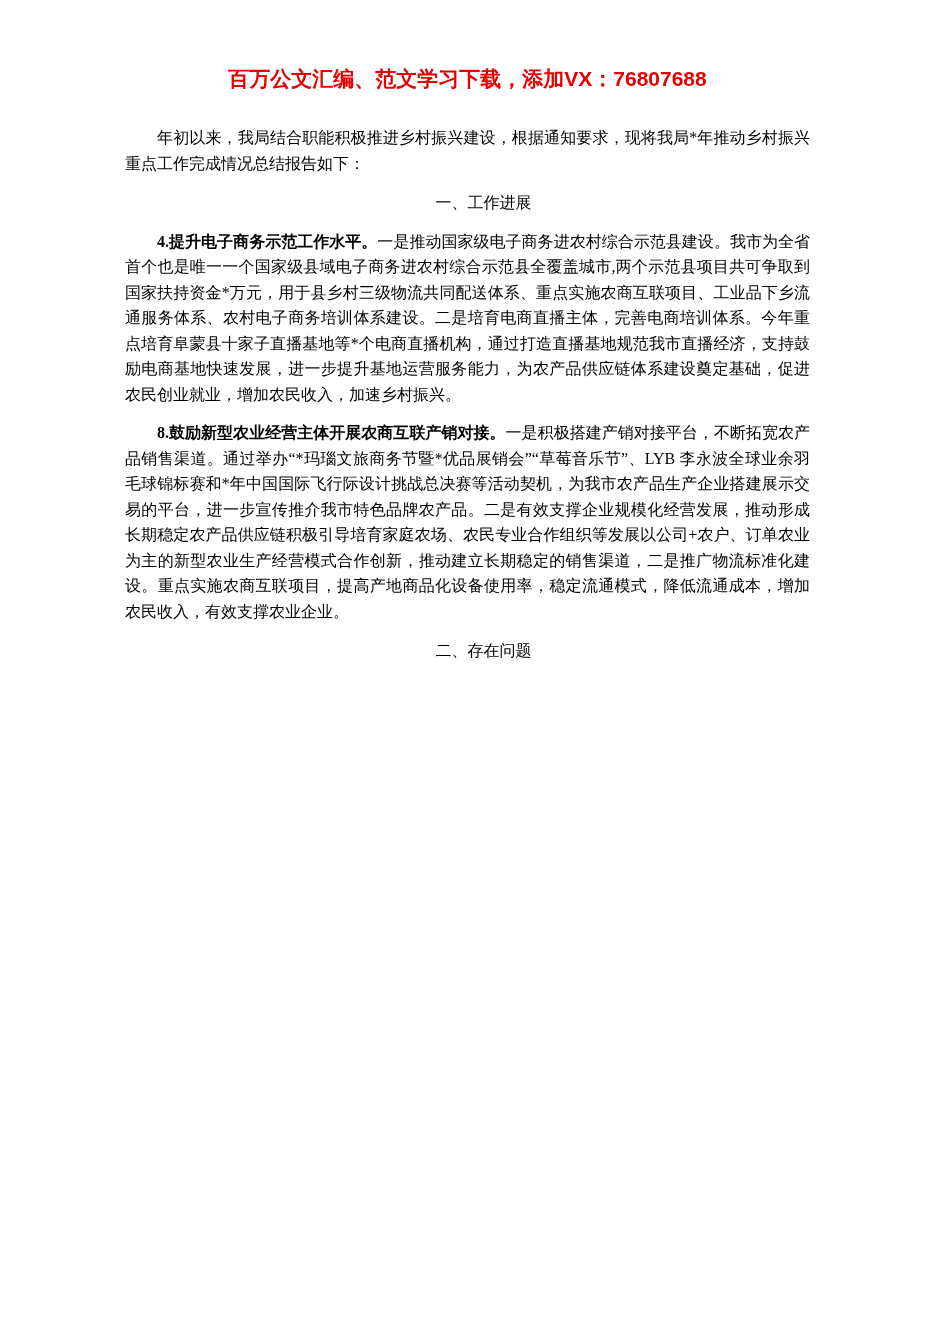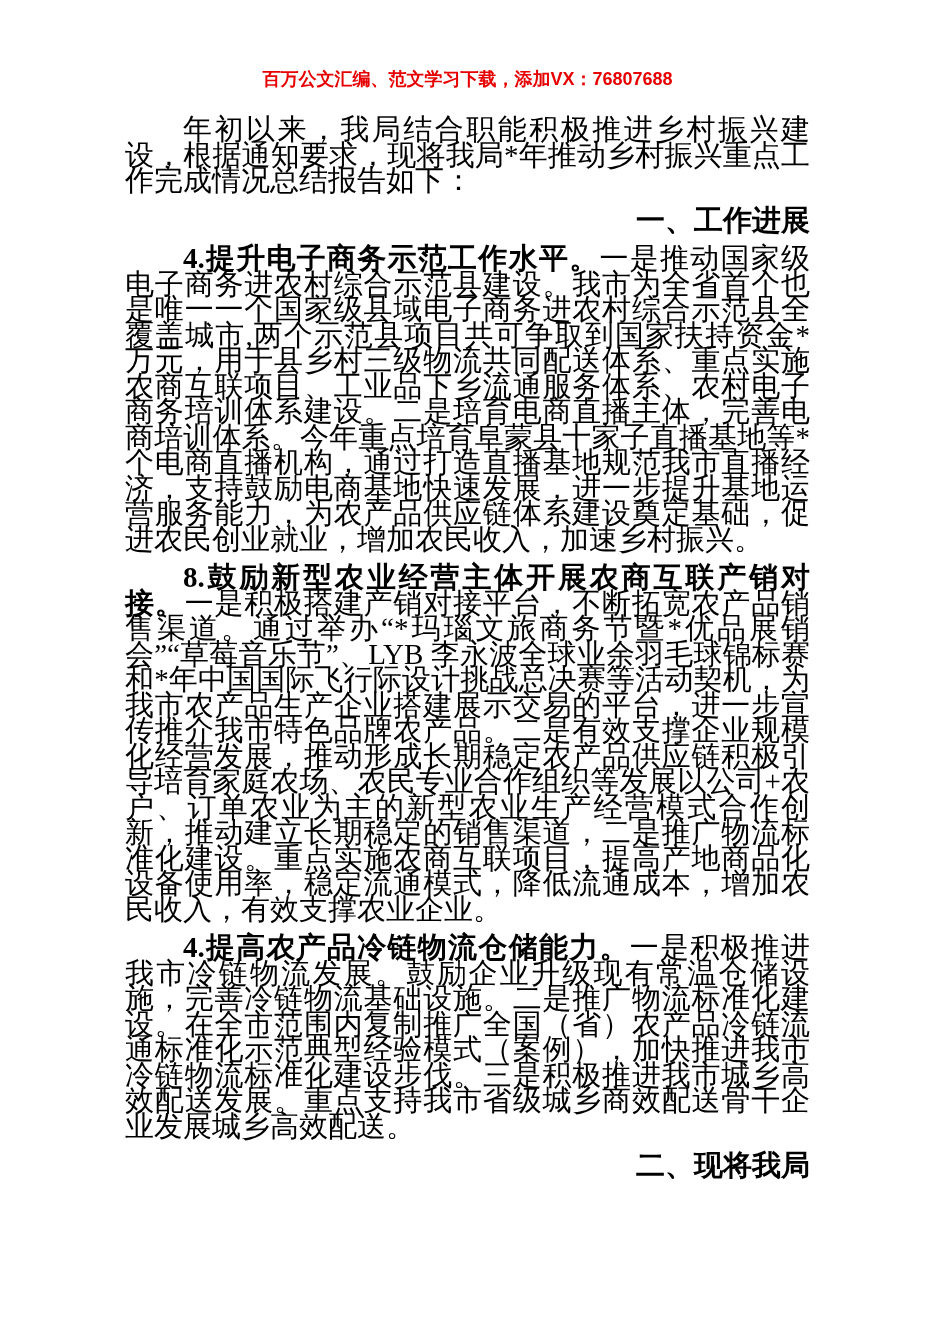--- a/index.html
+++ b/index.html
@@ -11,37 +11,37 @@
     background: #ffffff;
     padding: 66px 140px 40px 125px;
     font-family: "Liberation Serif", "DejaVu Serif", serif;
     color: #000000;
     overflow: hidden;
   }
   .promo {
     text-align: center;
     font-family: "Liberation Sans", "DejaVu Sans", sans-serif;
     font-weight: 700;
-    font-size: 18px;
+    font-size: 21px;
     line-height: 26px;
-    margin: 0 0 25px 0;
+    margin: 0 0 33px 0;
     color: #e60000;
     text-indent: 0;
   }
   .doc p, .doc .h1, .doc .h2 {
-    font-size: 29px;
+    font-size: 16px;
     line-height: 25.5px;
     text-align: justify;
     text-indent: 2em;
     margin: 0 0 13px 0;
     word-break: break-all;
   }
   .doc .h1, .doc .h2 {
-    font-weight: 700;
-    text-align: right;
+    font-weight: 400;
+    text-align: center;
     margin-top: 14px;
   }
   .doc p b { font-weight: 700; }
 </style>
 </head>
 <body>
 
 <div class="page">
 
   <div class="promo" style="color: rgb(230, 0, 0);">百万公文汇编、范文学习下载，添加VX：76807688</div>
@@ -52,18 +52,17 @@
 
     <div class="h1">一、工作进展</div>
 
 
 
     <p><b>4.提升电子商务示范工作水平。</b><span>一是推动国家级电子商务进农村综合示范县建设。我市为全省首个也是唯一一个国家级县域电子商务进农村综合示范县全覆盖城市,两个示范县项目共可争取到国家扶持资金*万元，用于县乡村三级物流共同配送体系、重点实施农商互联项目、工业品下乡流通服务体系、农村电子商务培训体系建设。二是培育电商直播主体，完善电商培训体系。今年重点培育阜蒙县十家子直播基地等*个电商直播机构，通过打造直播基地规范我市直播经济，支持鼓励电商基地快速发展，进一步提升基地运营服务能力，为农产品供应链体系建设奠定基础，促进农民创业就业，增加农民收入，加速乡村振兴。</span></p>
 
 
     <p><b>8.鼓励新型农业经营主体开展农商互联产销对接。</b><span>一是积极搭建产销对接平台，不断拓宽农产品销售渠道。通过举办“*玛瑙文旅商务节暨*优品展销会”“草莓音乐节”、LYB 李永波全球业余羽毛球锦标赛和*年中国国际飞行际设计挑战总决赛等活动契机，为我市农产品生产企业搭建展示交易的平台，进一步宣传推介我市特色品牌农产品。二是有效支撑企业规模化经营发展，推动形成长期稳定农产品供应链积极引导培育家庭农场、农民专业合作组织等发展以公司+农户、订单农业为主的新型农业生产经营模式合作创新，推动建立长期稳定的销售渠道，二是推广物流标准化建设。重点实施农商互联项目，提高产地商品化设备使用率，稳定流通模式，降低流通成本，增加农民收入，有效支撑农业企业。</span></p>
 
-    <p><b>4.提高农产品冷链物流仓储能力。</b><span>一是积极推进我市冷链物流发展。鼓励企业升级现有常温仓储设施，完善冷链物流基础设施。二是推广物流标准化建设。在全市范围内复制推广全国（省）农产品冷链流通标准化示范典型经验模式（案例），加快推进我市冷链物流标准化建设步伐。三是积极推进我市城乡高效配送发展。重点支持我市省级城乡商效配送骨干企业发展城乡高效配送。</span></p>
 
-    <div class="h1">二、现将我局</div>
+    <div class="h1">二、存在问题</div>
 
   </div>
 </div>
 
 </body></html>

